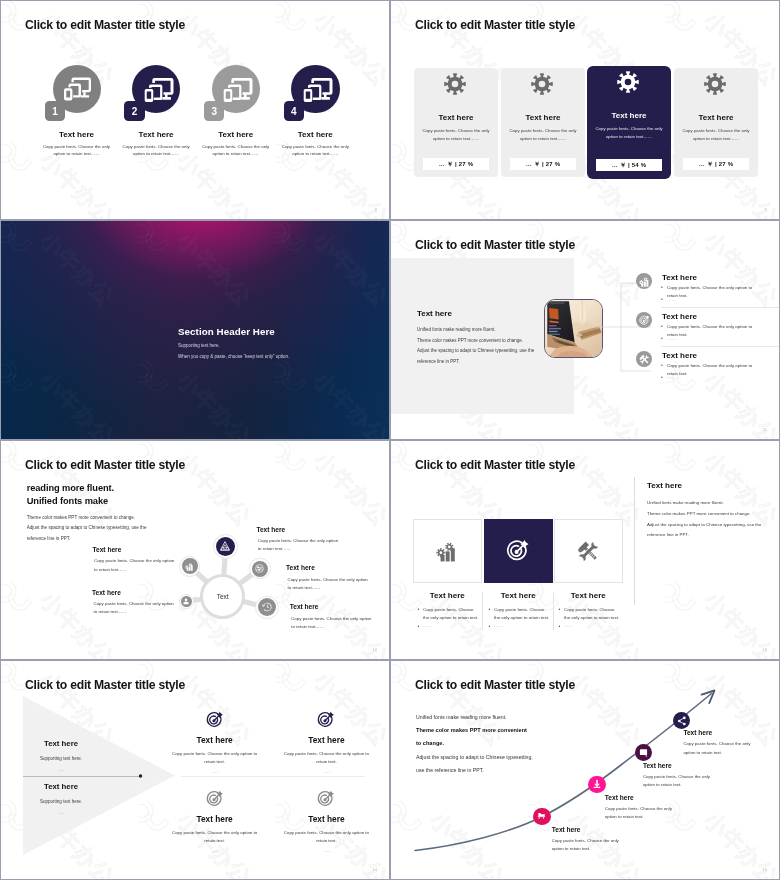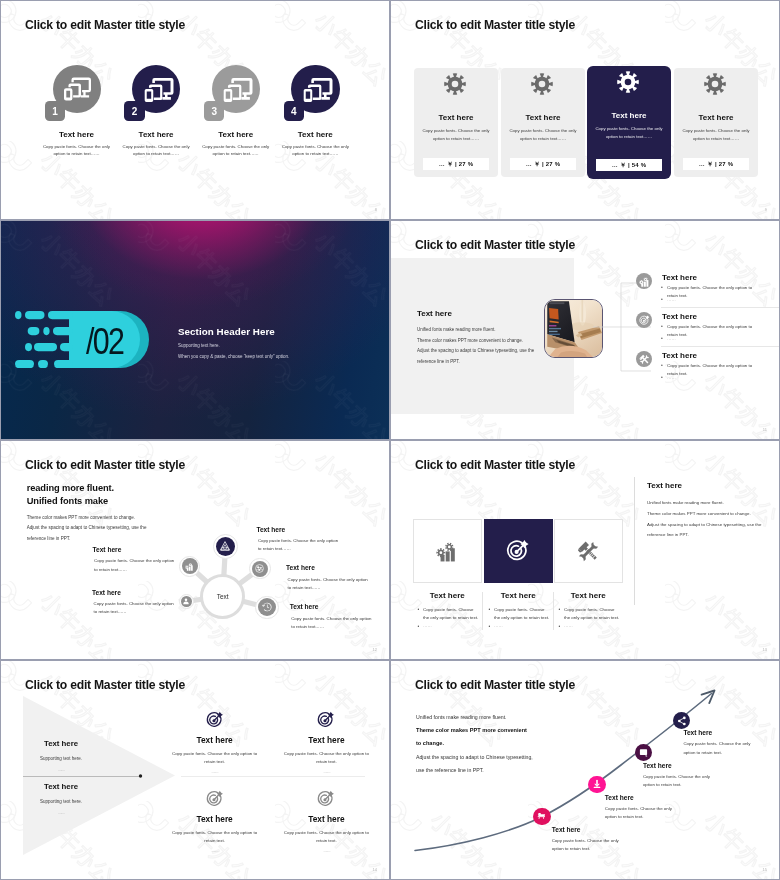--- a/index.html
+++ b/index.html
@@ -290,39 +290,20 @@
                     <path vector-effect="non-scaling-stroke" d="M472 840V657H260C279 702 295 750 309 798L232 813C195 677 131 543 52 458C72 450 107 430 123 418C160 464 195 520 227 584H472V345H52V271H472V-79H551V271H950V345H551V584H894V657H551V840Z" transform="translate(21.0,0) scale(0.0205,-0.0205)"></path>
                     <path vector-effect="non-scaling-stroke" d="M183 495C155 407 105 296 45 225L114 185C172 261 221 378 251 467ZM778 481C824 380 871 248 886 167L960 194C943 275 894 405 847 504ZM389 839V665V656H87V581H387C378 386 323 149 42 -24C61 -37 90 -66 103 -84C402 104 458 366 467 581H671C657 207 641 62 609 29C598 16 587 13 566 14C541 14 479 14 412 20C426 -2 436 -36 438 -60C499 -62 563 -65 599 -61C636 -57 660 -48 683 -18C723 30 738 182 754 614C754 626 755 656 755 656H469V664V839Z" transform="translate(42.0,0) scale(0.0205,-0.0205)"></path>
                     <path vector-effect="non-scaling-stroke" d="M317 811C258 663 159 519 50 429C70 417 106 390 121 375C228 474 333 627 400 788ZM674 811 601 781C677 640 803 471 895 375C910 395 938 424 959 439C866 523 741 681 674 811ZM610 258C658 202 709 134 754 69L313 50C379 168 452 326 506 455L418 478C374 346 296 169 228 46L90 42L100 -37C280 -29 547 -16 801 -1C820 -32 837 -60 850 -85L925 -44C875 47 773 187 681 292Z" transform="translate(63.0,0) scale(0.0205,-0.0205)"></path>
                   </g>
                 </g>
               </g>
             </pattern>
           </defs>
           <rect x="-140" y="-140" width="680" height="520" fill="url(#wmp2)"></rect>
         </svg></div>
-    <div class="s3-graphic">
-      <div class="s3-pill-shadow"></div>
-      <div class="s3-pill"></div>
-      <div class="s3-num">/02</div>
-      <svg class="s3-dashes" viewBox="0 0 60 57" width="60" height="57">
-        <rect x="0" y="0" width="6.5" height="8.2" rx="4.1" fill="#2ed0dd"></rect>
-        <rect x="10" y="0" width="19.5" height="8.2" rx="4.1" fill="#2ed0dd"></rect>
-        <rect x="33" y="0" width="25" height="8.2" rx="4.1" fill="#2ed0dd"></rect>
-        <rect x="12.7" y="16" width="11.7" height="8.2" rx="4.1" fill="#2ed0dd"></rect>
-        <rect x="28.3" y="16" width="6.3" height="8.2" rx="4.1" fill="#2ed0dd"></rect>
-        <rect x="38" y="16" width="20" height="8.2" rx="4.1" fill="#2ed0dd"></rect>
-        <rect x="10" y="32" width="7" height="8.2" rx="4.1" fill="#2ed0dd"></rect>
-        <rect x="19" y="32" width="23" height="8.2" rx="4.1" fill="#2ed0dd"></rect>
-        <rect x="45" y="32" width="13" height="8.2" rx="4.1" fill="#2ed0dd"></rect>
-        <rect x="0" y="49" width="19" height="8.2" rx="4.1" fill="#2ed0dd"></rect>
-        <rect x="23" y="49" width="10" height="8.2" rx="4.1" fill="#2ed0dd"></rect>
-        <rect x="39" y="49" width="19" height="8.2" rx="4.1" fill="#2ed0dd"></rect>
-      </svg>
-    </div>
     <div class="s3-text">
       <div class="s3-h">Section Header Here</div>
       <div class="s3-s1">Supporting text here.</div>
       <div class="s3-s2">When you copy &amp; paste, choose “keep text only” option.</div>
     </div>
   </div>
   <div class="slide s4">
     <div class="wm"><svg class="wm-svg" width="388" height="218" viewBox="0 0 388 218" preserveAspectRatio="none">
           <defs>
             <pattern id="wmp3" x="0" y="0" width="137" height="140" patternUnits="userSpaceOnUse">

